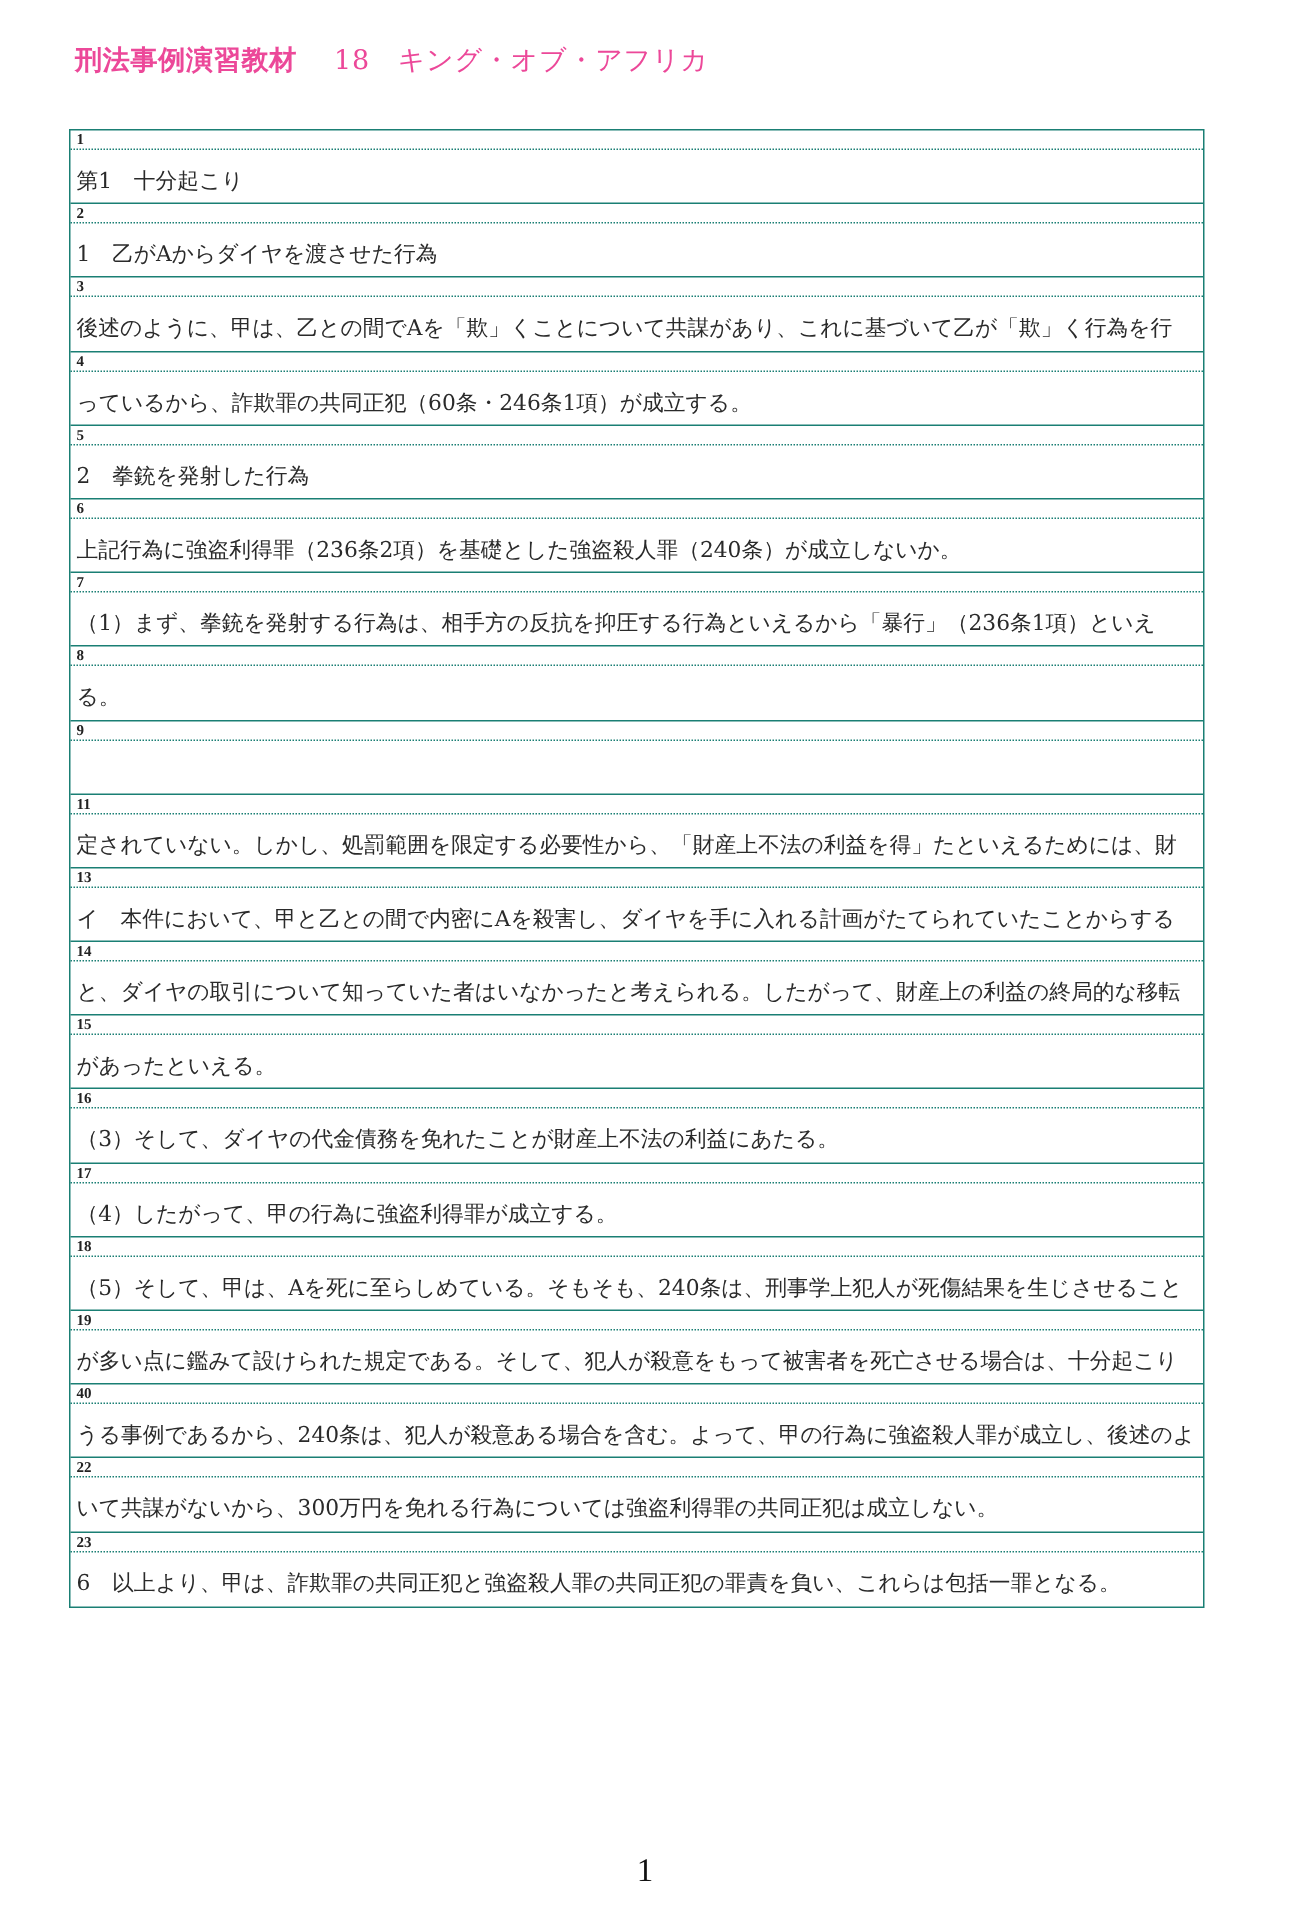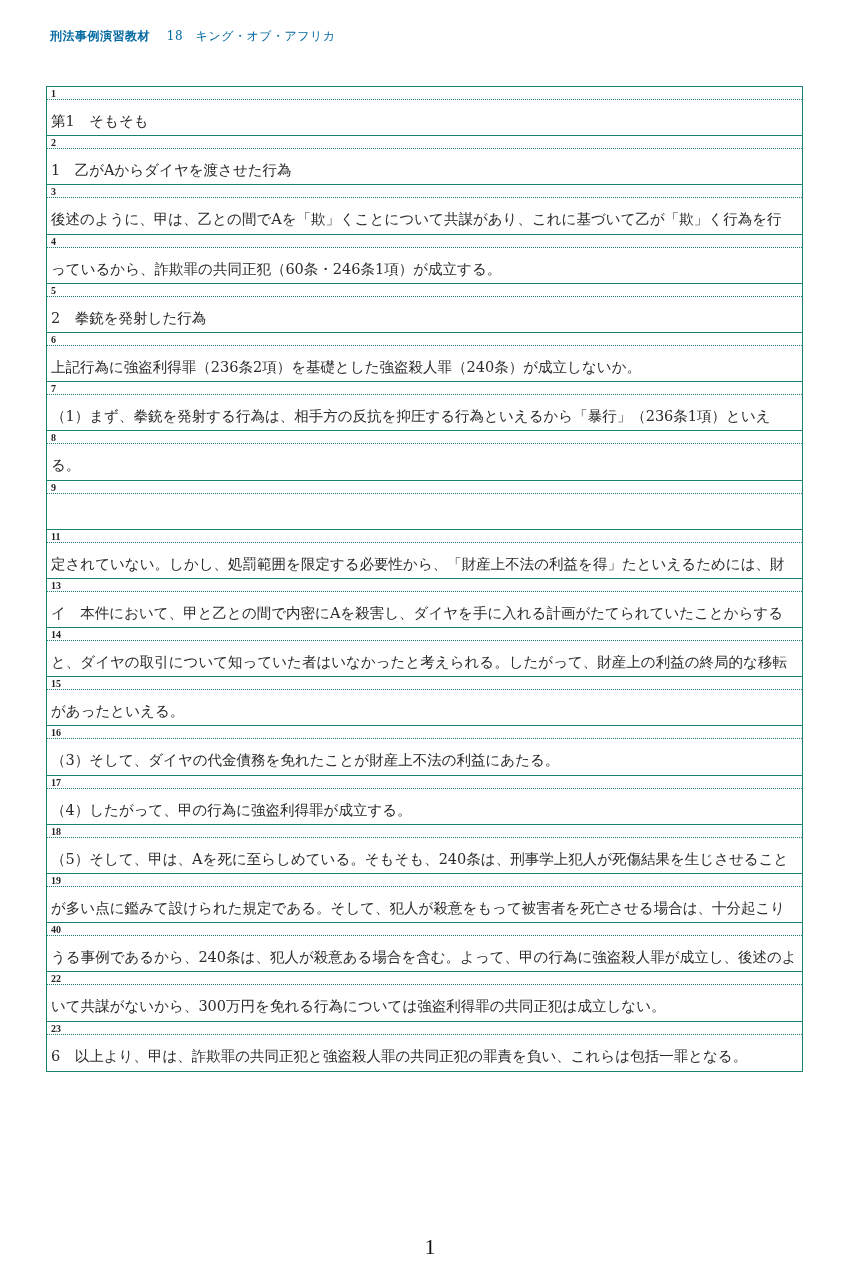--- a/index.html
+++ b/index.html
@@ -12,22 +12,22 @@
       height: 1276px;
       position: relative;
       font-family: "DejaVu Serif", "Liberation Serif", serif;
       color: #222222;
       overflow: hidden;
     }
     .header {
       position: absolute;
       left: 50px;
       top: 28px;
-      font-size: 12px;
-      color: #0369a1;
+      font-size: 18px;
+      color: #ec4899;
       white-space: pre;
       letter-spacing: 0.5px;
     }
     .header .title-bold {
       font-weight: bold;
     }
     .sheet {
       position: absolute;
       left: 46px;
       top: 86px;
@@ -86,21 +86,21 @@
   </style>
 </head>
 <body>
 
 <div class="header"><span class="title-bold">刑法事例演習教材</span>　 <span>18</span>　<span>キング・オブ・アフリカ</span></div>
 
 <div class="sheet">
   <div class="row">
       <span class="num">1</span>
       <div class="dots"></div>
-      <span class="text">第1　そもそも</span>
+      <span class="text">第1　十分起こり</span>
     </div>
   <div class="row">
       <span class="num">2</span>
       <div class="dots"></div>
       <span class="text">1　乙がAからダイヤを渡させた行為</span>
     </div>
   <div class="row">
       <span class="num">3</span>
       <div class="dots"></div>
       <span class="text">後述のように、甲は、乙との間でAを「欺」くことについて共謀があり、これに基づいて乙が「欺」く行為を行</span>

